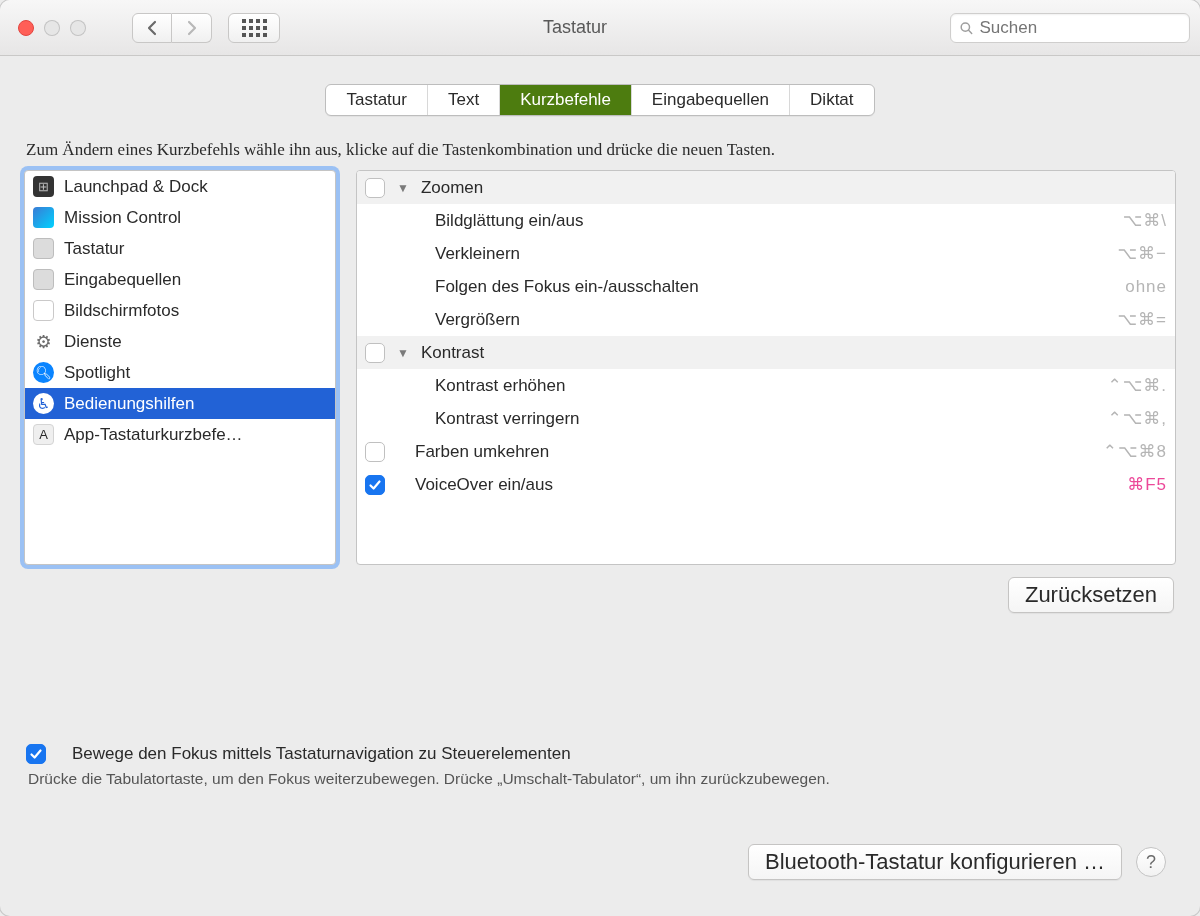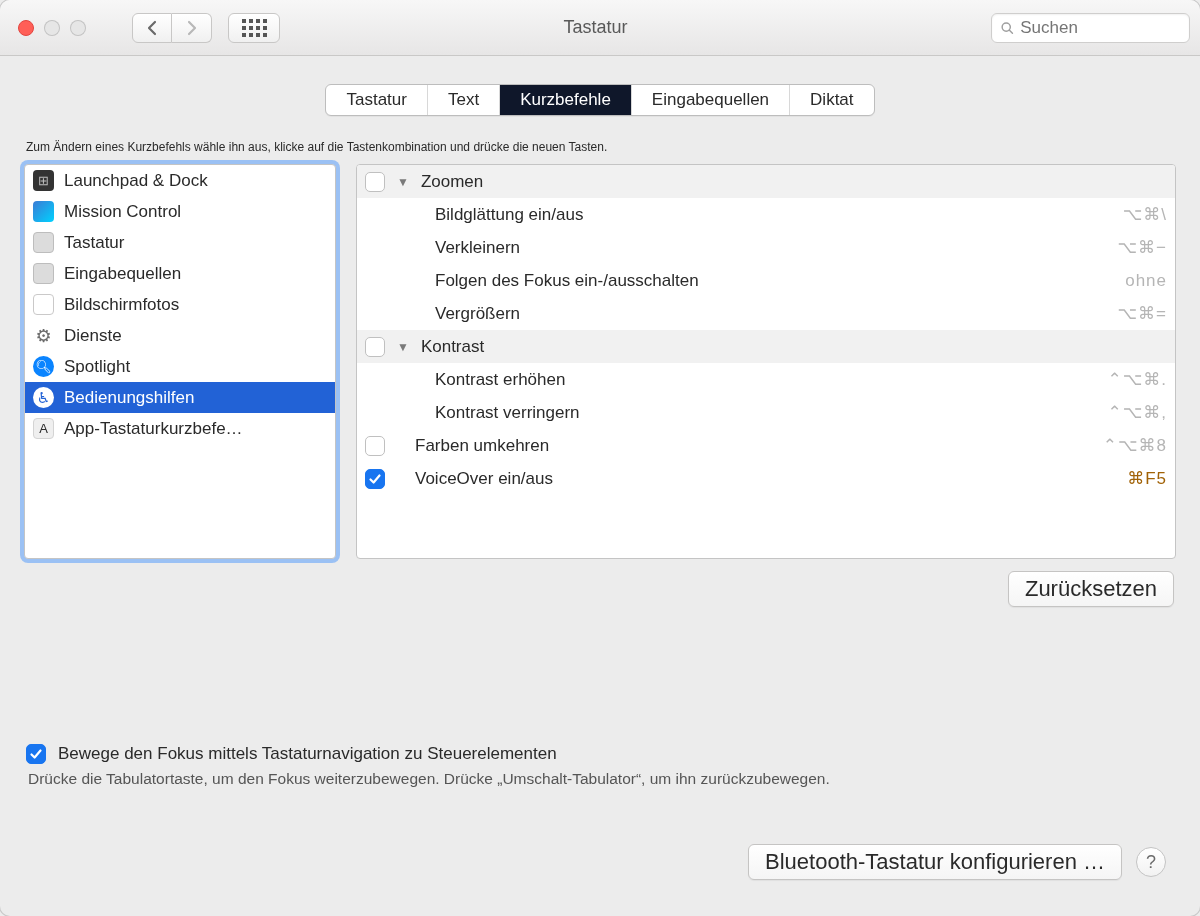--- a/index.html
+++ b/index.html
@@ -44,37 +44,37 @@
   .tb-group .tb-btn:last-child{ border-top-left-radius:0;border-bottom-left-radius:0;border-left:none;}
   .grid-icon { width:30px; display:grid; grid-template-columns:repeat(4,4px); grid-auto-rows:4px; gap:3px; justify-content:center;}
   .grid-icon span{ width:4px;height:4px;background:#555; display:block;}
   .title {
     flex: 1 1 auto;
     text-align: center;
     font-size: 18px; color:#595959;
     margin-left:-80px;
   }
   .search {
-    width: 199px; height: 30px;
+    width: 240px; height: 30px;
     background: #fff; border:1px solid #cfcecd; border-radius:6px;
     display:flex; align-items:center; padding:0 8px; gap:6px;
     color:#9e9e9e; font-size:17px;
     box-shadow: 0 1px 2px rgba(0,0,0,0.06) inset;
   }
   .content { flex:1 1 auto; padding: 28px 18px 16px 18px; display:flex; flex-direction:column; }
   .tabs {
     align-self:center;
     display:flex; border:1px solid #bdbdbd; border-radius:6px; overflow:hidden;
     background:#fff; box-shadow:0 1px 0 rgba(0,0,0,.04);
     margin-bottom: 24px;
   }
   .tab { padding: 5px 20px; font-size:17px; color:#2a2a2a; border-right:1px solid #d8d8d8;}
   .tab:last-child{ border-right:none;}
-  .tab.active { background:#0f172a; color:#fff;}
-  .instructions { font-size: 12px; margin: 0 8px 10px 8px;}
+  .tab.active { background:#4d7c0f; color:#fff;}
+  .instructions { font-size: 17px; margin: 0 8px 10px 8px; font-family: Liberation Serif, serif;}
   .panels { display:flex; gap:20px; margin:0 6px;}
   .scrolllist {
     width: 312px; height: 395px;
     background:#fff; border:1px solid #c4c4c4; border-radius:4px;
     box-shadow: 0 0 0 4px #9bc1f4;
     overflow:hidden;
   }
   .cat-row { display:flex; align-items:center; gap:10px; height:31px; padding:0 8px; font-size:17px;}
   .cat-row.selected{ background:#2262d6; color:#fff;}
   .cat-icon{ width:21px; height:21px; border-radius:4px; display:flex;align-items:center;justify-content:center;font-size:13px;}
@@ -98,33 +98,33 @@
     display:flex; align-items:center; height:33px; padding:0 8px; gap:12px; font-size:17px;
   }
   .cb {
     width:20px;height:20px;border:1px solid #c0c0c0;border-radius:5px;background:#fff;flex:0 0 20px;
     display:flex;align-items:center;justify-content:center;color:#fff;
   }
   .cb.checked{ background:#1875f0;border-color:#1875f0;}
   .tri { color:#7a7a7a; font-size:12px; }
   .label { flex:1 1 auto; }
   .sc { color:#b5b5b5; font-size:17px; letter-spacing:1px;}
-  .sc.dark { color:#a16207; }
+  .sc.dark { color:#ec4899; }
   .indent1 { margin-left: 38px; }
   .indent1b { margin-left: 18px; }
   .below { margin-top:12px; display:flex; justify-content:flex-end; padding-right:8px;}
   .mac-btn {
     background: linear-gradient(#ffffff,#f5f5f5);
     border:1px solid #c5c4c3; border-radius:6px;
     padding:4px 16px; font-size:22px; color:#2a2a2a;
     box-shadow: 0 1px 0 rgba(255,255,255,.6) inset, 0 1px 1px rgba(0,0,0,.05);
   }
   .spacer { flex:1 1 auto; }
   .focus-block { margin: 0 8px 20px 8px; }
-  .focus-line { display:flex; align-items:center; gap:12px; font-size:17px; margin-bottom:6px;}
+  .focus-line { display:flex; align-items:center; gap:26px; font-size:17px; margin-bottom:6px;}
   .focus-sub { font-size:15.5px; color:#555; margin-left:2px;}
   .footer { display:flex; justify-content:flex-end; align-items:center; gap:14px; padding: 0 16px 20px 0; margin-top: 36px;}
   .help { width:30px;height:30px;border-radius:50%;border:1px solid #c4c4c4;background:linear-gradient(#fff,#f2f2f2);display:flex;align-items:center;justify-content:center;color:#6a6a6a;font-size:18px;}
   svg.chev{ width:14px;height:16px; }
   .cat-row.selected .ico-a11y{ background:#fff; color:#2262d6;}
 </style>
 </head>
 <body>
 
 <div class="window">

